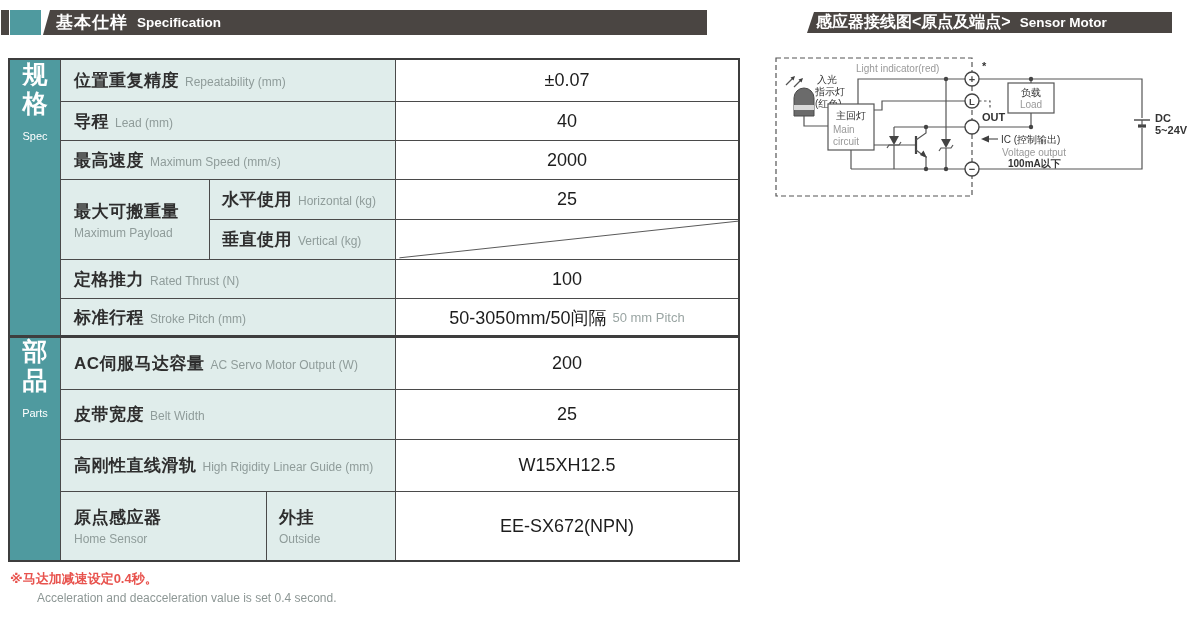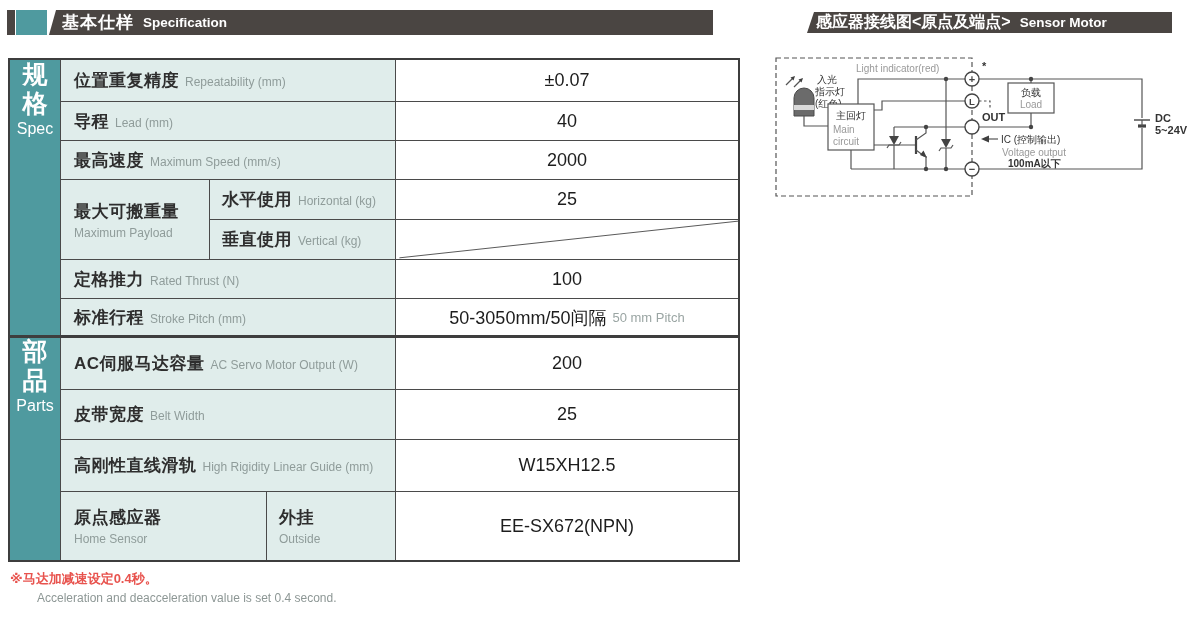--- a/index.html
+++ b/index.html
@@ -1,21 +1,21 @@
 <!DOCTYPE html>
 <html><head>
 <meta charset="utf-8">
 <style>
   html,body{margin:0;padding:0;background:#fff;}
   .page{position:relative;width:1200px;height:617px;background:#ffffff;
         font-family:"Liberation Sans","DejaVu Sans",sans-serif;overflow:hidden;}
 
   
   .hdr{position:absolute;top:10px;height:25px;display:flex;align-items:stretch;}
-  .hdr-left{left:7px;width:706px;}
+  .hdr-left{left:1px;width:706px;}
   .hdr-right{left:777px;width:395px;align-items:center;}
   .notch{width:8px;background:#4a4542;margin-right:1px;}
   .sq{width:31px;background:#4f9a9f;margin-right:2px;}
   .hdr-right .sq{width:28px;}
   .bar{flex:1;background:#4a4542;color:#fff;display:flex;align-items:center;
        padding-left:13px;clip-path:polygon(7px 0,100% 0,100% 100%,0 100%);white-space:nowrap;}
   .t-cn{font-size:17px;font-weight:700;letter-spacing:1px;}
   .t-en{font-size:13.5px;font-weight:600;margin-left:9px;}
   .hdr-right .t-cn{font-size:16px;letter-spacing:0;}
   .hdr-right .bar{padding-left:9px;}
@@ -33,21 +33,21 @@
   .en{font-size:12px;color:#8f9c9a;margin-left:6px;font-weight:500;}
   .stack{flex-direction:column;justify-content:center;align-items:flex-start;}
   .stack .en{margin-left:0;margin-top:3px;}
   .val{background:#fff;align-items:center;justify-content:center;
        font-size:18px;color:#1d1d1d;}
   .unit-en{font-size:13px;color:#9aa5a3;margin-left:6px;font-weight:500;}
   .diagcell{padding:0;position:relative;}
   .diagcell svg{width:100%;height:100%;display:block;}
   .grp{background:#4f9a9f;flex-direction:column;align-items:center;justify-content:flex-start;color:#fff;}
   .gcn{width:27px;font-size:25px;font-weight:700;line-height:1.15;word-break:break-all;text-align:center;}
-  .gen{font-size:16px;margin-top:2px;font-weight:500;}
+  .gen{font-size:11px;margin-top:12px;font-weight:500;}
   .section-divider{position:absolute;left:0;right:0;top:275px;height:3px;background:#3e3e3e;}
 
   
   .note-cn{position:absolute;left:10px;top:570px;font-size:13px;color:#e8534e;font-weight:600;}
   .note-en{position:absolute;left:37px;top:591px;font-size:12px;color:#8d9795;}
 
   
   .diagram{position:absolute;left:770px;top:52px;}
   .w{stroke:#555;stroke-width:1.2;fill:none;}
   .wd{stroke:#555;stroke-width:1.2;fill:none;stroke-dasharray:2.5 2.5;}

